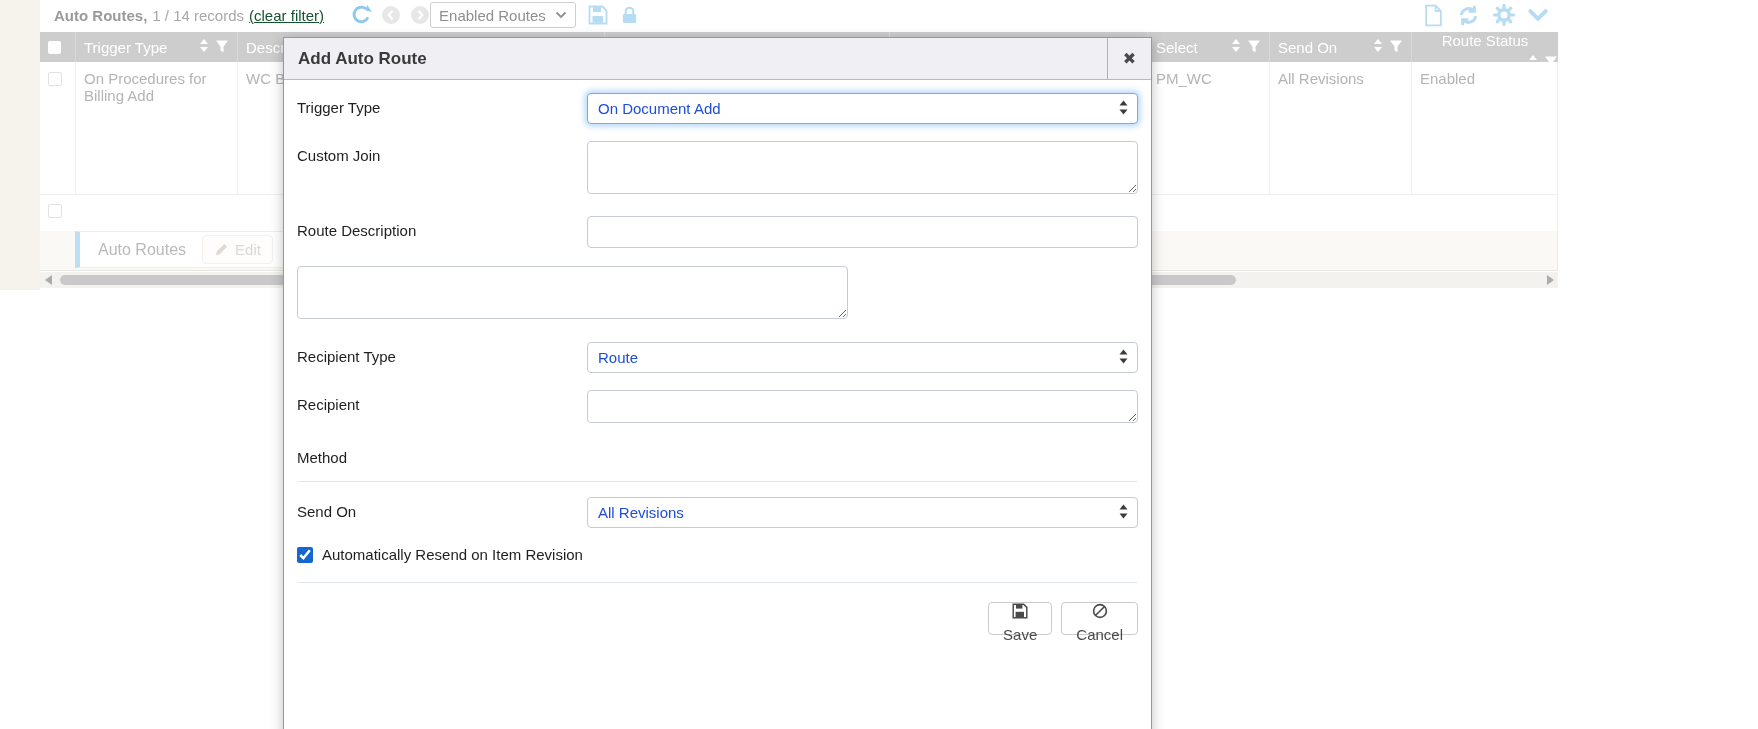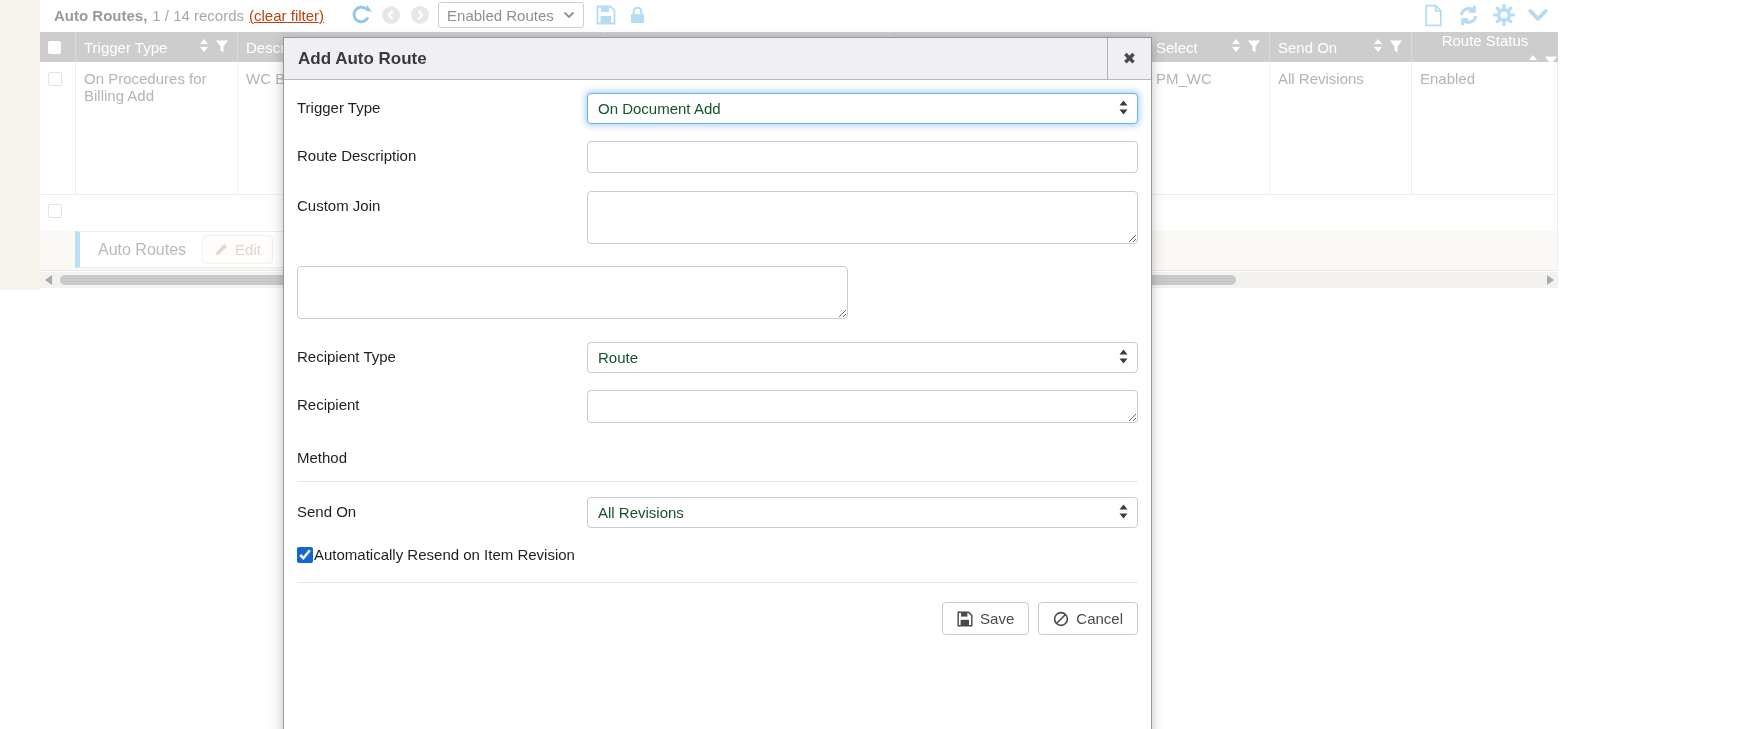--- a/index.html
+++ b/index.html
@@ -6,24 +6,24 @@
   html,body { width:1758px; height:729px; overflow:hidden; background:#fff;
               font-family:"Liberation Sans", sans-serif; }
   .stage { position:relative; width:1758px; height:729px; }
 
   
   .cream-strip { position:absolute; left:0; top:0; width:40px; height:290px; background:#f6f3ec; }
   .toolbar { position:absolute; left:40px; top:0; width:1518px; height:30px;
              display:flex; align-items:center; padding:0 6px 0 14px; background:#fff; }
   .tb-title { font-weight:bold; color:#9a9a9a; font-size:15px; }
   .tb-records { color:#a8a8a8; font-size:15px; margin-left:5px; }
-  .tb-clear { color:#c2410c; font-size:15px; margin-left:5px; text-decoration:underline; cursor:pointer; }
+  .tb-clear { color:#14532d; font-size:15px; margin-left:5px; text-decoration:underline; cursor:pointer; }
   .tb-undo { margin-left:26px; color:#8fc8ec; display:flex; }
   .tb-circ { margin-left:9px; display:flex; color:#e7e7e7; }
-  .tb-select { margin-left:8px; width:146px; height:26px; border:1px solid #cfcfcf; border-radius:3px;
+  .tb-select { margin-left:0; width:146px; height:26px; border:1px solid #cfcfcf; border-radius:3px;
                background:#fff; display:flex; align-items:center; padding:8px 8px; color:#8f8f8f; font-size:15px; }
   .tb-select .chev { margin-left:auto; display:flex; }
   .tb-ic { margin-left:12px; color:#b5dcf3; display:flex; }
   .tb-right { margin-left:auto; display:flex; align-items:center; gap:13px; color:#b5dcf3; padding-right:4px; }
   .tb-right .ic { display:flex; }
 
   
   .grid { position:absolute; left:40px; top:32px; width:1518px; background:#fff; border-right:1px solid #ececec; }
   .grow { display:flex; width:1518px; }
   .ghead { background:#cdcdcd; height:30px; }
@@ -69,32 +69,32 @@
   .m-body { padding:13px; }
   .frow { display:flex; align-items:flex-start; }
   .flabel { width:292px; font-size:15px; color:#1f1f1f; padding-top:6px; }
   .fctrl { width:551px; position:relative; }
   .ctl { width:551px; border:1px solid #c6ccd2; border-radius:4px; font-size:15px; color:#3f3f3f;
          background:#fff; font-family:"Liberation Sans", sans-serif; }
   input.ctl { height:32px; padding:0 10px; }
   textarea.ctl { height:53px; padding:5px 10px; resize:both; }
   textarea.ctl.small { height:33px; }
   .sel { height:31px; display:flex; align-items:center; padding:0 26px 0 10px; }
-  .sel .selval { font-size:15px; color:#14532d; white-space:nowrap; }
+  .sel .selval { font-size:15px; color:#1d4ed8; white-space:nowrap; }
   .sel .updown { position:absolute; right:9px; top:50%; transform:translateY(-50%); }
   .sel.focused { border-color:#6cb0f0; box-shadow:0 0 6px 2px rgba(108,176,240,0.55); }
   .mb17{margin-bottom:17px;} .mb18{margin-bottom:18px;} .mb19{margin-bottom:19px;} .mb16{margin-bottom:16px;}
   .hr { border:none; border-top:1px solid #e2e7ec; margin:15px 0; }
-  .cbrow { display:flex; align-items:center; gap:1px; margin-top:18px; }
+  .cbrow { display:flex; align-items:center; gap:9px; margin-top:18px; }
   .cbrow input { width:16px; height:16px; accent-color:#1566d0; }
   .cbrow label { font-size:15px; color:#1f1f1f; }
   .btnrow { display:flex; justify-content:flex-end; gap:9px; margin-top:19px; }
   .btn { display:flex; align-items:center; gap:7px; border:1px solid #cbcbcb; border-radius:4px; background:#fff;
          padding:0 14px; height:33px; font-size:15px; color:#4a4a4a; cursor:pointer;
-         font-family:"Liberation Sans", sans-serif; }
+         font-family:"Liberation Sans", sans-serif;flex-direction:column; }
   .btn .ic { display:flex; color:#4a4a4a; }
 </style>
 </head>
 <body>
 
 <div class="stage">
 
   <div class="cream-strip"></div>
 
   <div class="toolbar">
@@ -310,30 +310,30 @@
             <span class="selval">On Document Add</span>
             <span class="updown"><svg width="11" height="16" viewBox="0 0 11 16">
                   <path d="M5.5 1 L9.5 6 H1.5 Z" fill="#3c3c3c"></path>
                   <path d="M5.5 15 L1.5 10 H9.5 Z" fill="#3c3c3c"></path>
                 </svg></span>
           </div>
         </div>
       </div>
 
       <div class="frow mb18">
+        <div class="flabel">Custom Join</div>
+        <div class="fctrl">
+          <textarea class="ctl" style=""></textarea>
+        </div>
+      </div>
+
+      <div class="frow mb18">
         <div class="flabel">Route Description</div>
         <div class="fctrl">
           <input class="ctl" value="" style="">
-        </div>
-      </div>
-
-      <div class="frow mb18">
-        <div class="flabel">Custom Join</div>
-        <div class="fctrl">
-          <textarea class="ctl" style=""></textarea>
         </div>
       </div>
 
       <div class="frow mb19">
         <div class="fctrl">
           <textarea class="ctl" style=""></textarea>
         </div>
       </div>
 
       <div class="frow mb17">

